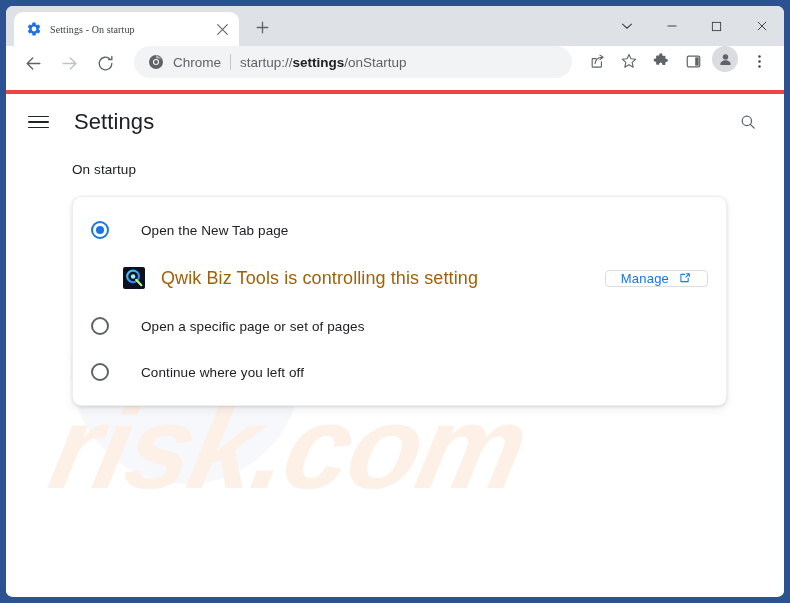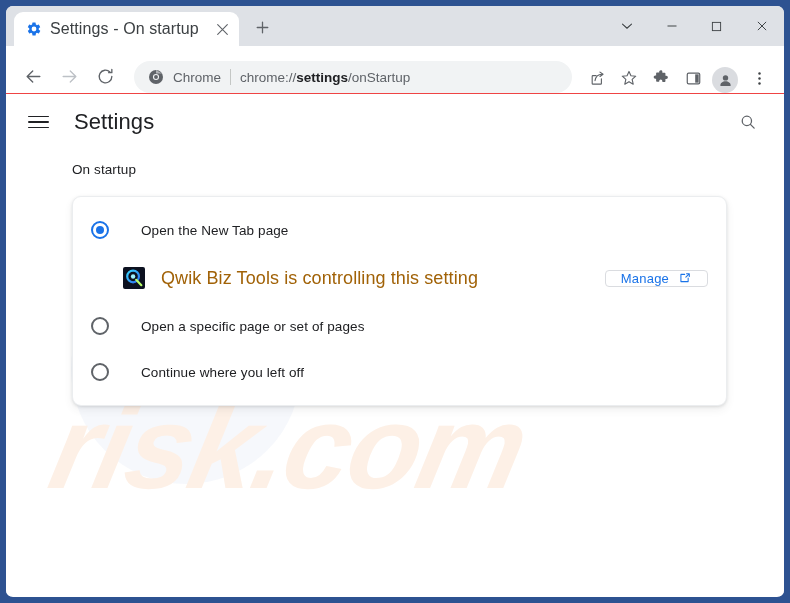--- a/index.html
+++ b/index.html
@@ -49,26 +49,27 @@
     padding: 0 8px 0 12px;
     gap: 8px;
   }
   .tab-favicon {
     width: 16px; height: 16px;
     flex: 0 0 16px;
     display: block;
   }
   .tab-title {
     flex: 1 1 auto;
-    font-size: 16px;
+    font-size: 10px;
     color: #3c4043;
     white-space: nowrap;
     overflow: hidden;
     text-overflow: ellipsis;
     letter-spacing: 0.1px;
+    font-family: Liberation Serif, serif;
   }
   .tab-close {
     flex: 0 0 18px;
     width: 18px; height: 18px;
     display: flex; align-items: center; justify-content: center;
     color: #5f6368;
   }
   .newtab-btn {
     margin-left: 10px;
     margin-bottom: 6px;
@@ -89,24 +90,24 @@
     width: 45px; height: 38px;
     display: flex; align-items: center; justify-content: center;
     color: #3c4043;
   }
 
   
   .toolbar {
     height: 48px;
     background: #ffffff;
     display: flex;
-    align-items: flex-end;
+    align-items: flex-start;
     padding: 0 10px;
     gap: 2px;
-    border-bottom: 1px solid #ef4444;
+    border-bottom: 4px solid #ef4444;
   }
   .nav-btn {
     width: 34px; height: 34px;
     display: flex; align-items: center; justify-content: center;
     border-radius: 50%;
     color: #5f6368;
     flex: 0 0 34px;
   }
   .nav-btn.disabled { color: #bdc1c6; }
 
@@ -412,21 +413,21 @@
         <span class="omni-chrome-icon">
           <svg viewBox="0 0 24 24" width="16" height="16">
             <circle cx="12" cy="12" r="10.5" fill="#5f6368"></circle>
             <circle cx="12" cy="12" r="4.6" fill="#f1f3f4"></circle>
             <circle cx="12" cy="12" r="2.9" fill="#5f6368"></circle>
             <path d="M12 1.5 L21.2 6.9 L12 6.9 Z" fill="#f1f3f4" opacity=".55"></path>
           </svg>
         </span>
         <span class="omni-scheme-label">Chrome</span>
         <span class="omni-sep"></span>
-        <span class="omni-url"><span>chrome://</span><b>settings</b><span>/onStartup</span></span>
+        <span class="omni-url"><span>startup://</span><b>settings</b><span>/onStartup</span></span>
       </div>
 
       <div class="tb-icon">
         <svg viewBox="0 0 24 24" width="17" height="17">
           <path d="M17.5 12.5 V19 a1 1 0 0 1-1 1 H5.5 a1 1 0 0 1-1-1 V9 a1 1 0 0 1 1-1 H10" stroke="#5f6368" stroke-width="1.6" fill="none" stroke-linecap="round" stroke-linejoin="round"></path>
           <path d="M8.5 15 C9.5 8 14 6.2 18.5 6" stroke="#5f6368" stroke-width="1.6" fill="none" stroke-linecap="round"></path>
           <path d="M15.5 3 L19.8 6 L15.5 9.2" stroke="#5f6368" stroke-width="1.6" fill="none" stroke-linecap="round" stroke-linejoin="round"></path>
         </svg>
       </div>
       <div class="tb-icon">

